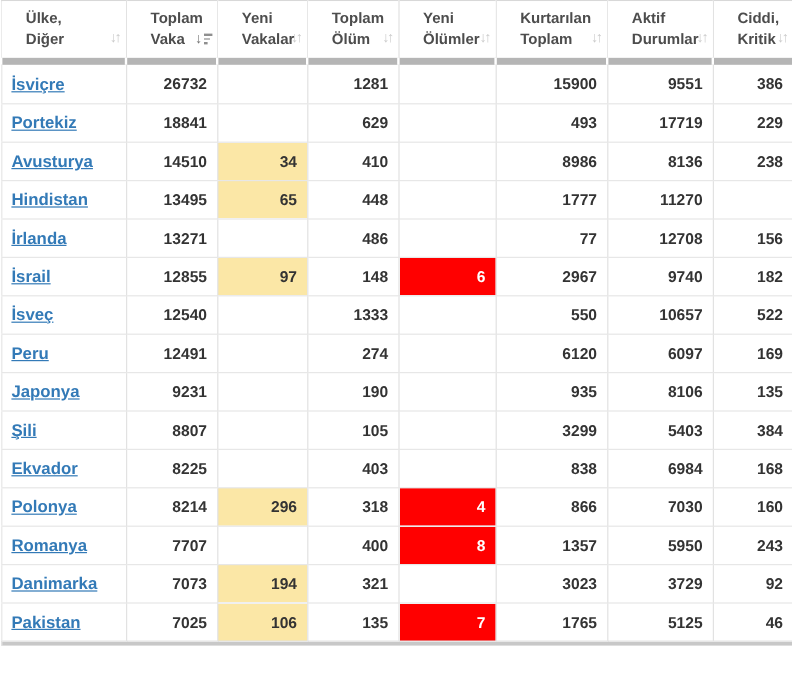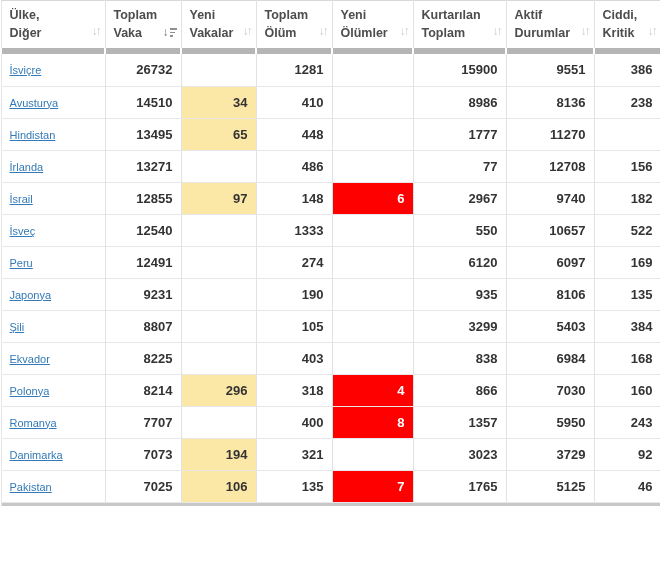--- a/index.html
+++ b/index.html
@@ -18,21 +18,21 @@
     width:660px;height:582px;overflow:hidden;
     font-family:"Liberation Sans","DejaVu Sans",sans-serif;
   }
   table{
     width:660px;border-collapse:collapse;table-layout:fixed;
     border-top:1px solid #D8D8D8;border-left:1px solid #E6E6E6;border-right:1px solid #E6E6E6;
   }
   
   thead th{
     position:relative;height:42px;vertical-align:middle;
-    padding:6px 8px;text-align:left;
+    padding:6px 20px;text-align:left;
     font-size:12.5px;font-weight:bold;color:var(--header-text);line-height:1.4;
     border-right:1px solid var(--grid);
     background:#fff;
   }
   thead th:last-child{border-right:none;}
   th .hline{display:block;white-space:nowrap;}
   .sort-icon{
     position:absolute;right:5px;bottom:11px;
     font-size:12px;font-weight:bold;color:#CCCCCC;letter-spacing:-2px;line-height:1;
   }
@@ -54,21 +54,21 @@
   
   tbody td{
     height:32px;padding:0 8px;vertical-align:middle;
     font-size:13px;font-weight:bold;color:var(--text);text-align:right;
     border-right:1px solid var(--grid);border-bottom:1px solid #E7E7E7;
     background:#fff;overflow:hidden;white-space:nowrap;
   }
   tbody td:last-child{border-right:none;margin-left:27px;}
   td.c-country{text-align:left;}
   td.c-country a{
-    color:var(--link);font-weight:normal;text-decoration:underline;font-size:11px;text-align:right;
+    color:var(--link);font-weight:bold;text-decoration:underline;font-size:14px;text-align:right;
   }
   td.cell-yellow{background:var(--yellow);}
   td.cell-red{background:var(--red);color:#fff;}
   
   tfoot td{height:4px;padding:0;background:var(--bottombar);border:none;}
 </style>
 </head>
 <body>
 
 <table>
@@ -148,20 +148,30 @@
         <td class="c-country"><a href="#">İsviçre</a></td>
         <td>26732</td>
         <td></td>
         <td>1281</td>
         <td></td>
         <td>15900</td>
         <td>9551</td>
         <td>386</td>
       </tr>
       <tr>
+        <td class="c-country"><a href="#">Portekiz</a></td>
+        <td>18841</td>
+        <td></td>
+        <td>629</td>
+        <td></td>
+        <td>493</td>
+        <td>17719</td>
+        <td>229</td>
+      </tr>
+      <tr>
         <td class="c-country"><a href="#">Avusturya</a></td>
         <td>14510</td>
         <td class="cell-yellow">34</td>
         <td>410</td>
         <td></td>
         <td>8986</td>
         <td>8136</td>
         <td>238</td>
       </tr>
       <tr>

